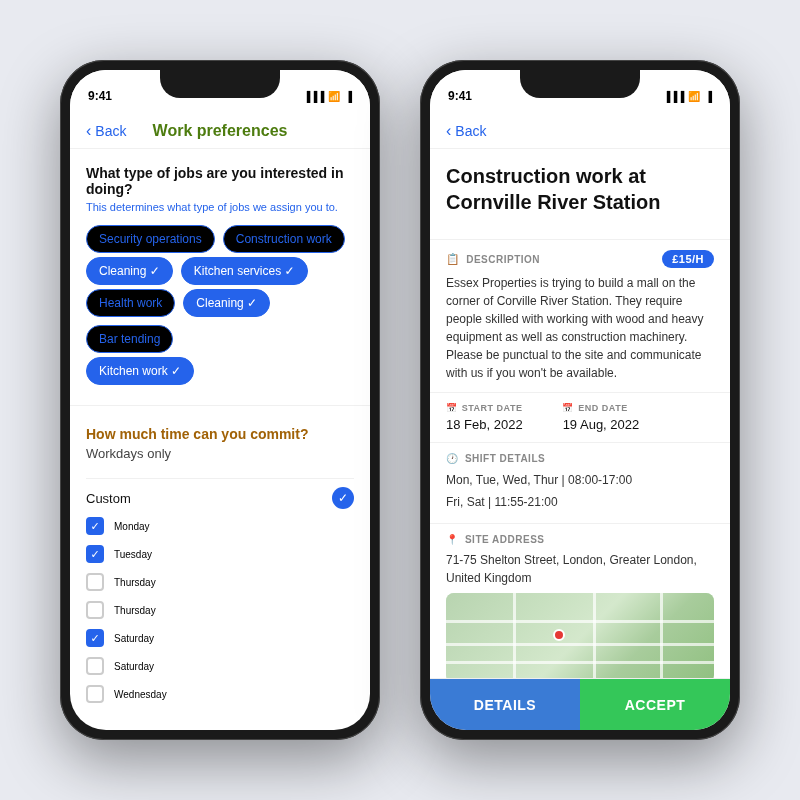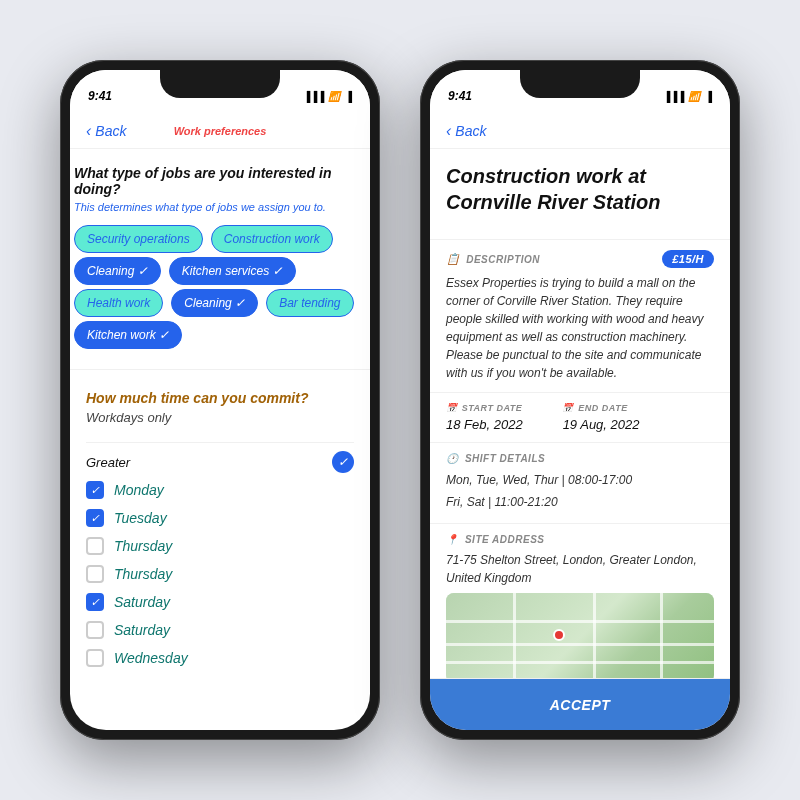--- a/index.html
+++ b/index.html
@@ -10,21 +10,20 @@
       align-items: center;
       width: 800px;
       height: 800px;
       font-family: -apple-system, BlinkMacSystemFont, 'Segoe UI', sans-serif;
     }
     .phones-container {
       display: flex;
       gap: 40px;
       align-items: center;
       padding: 20px;
-      font-style: italic;
     }
     .phone {
       width: 320px;
       height: 680px;
       background: #1a1a1a;
       border-radius: 44px;
       padding: 10px;
       box-shadow: 0 20px 60px rgba(0,0,0,0.4), inset 0 0 0 1px #444;
       position: relative;
     }
@@ -91,29 +90,29 @@
       align-items: center;
       gap: 4px;
       color: #2563eb;
       font-size: 14px;
     }
     .back-chevron {
       font-size: 16px;
       color: #2563eb;
     }
     .nav-title {
-      font-size: 11px;
-      font-weight: 600;
-      color: #ef4444;
+      font-size: 16px;
+      font-weight: 600;
+      color: #4d7c0f;
       position: absolute;
       left: 50%;
       transform: translateX(-50%);
     }
     .section {
-      padding: 16px 4px 8px;
+      padding: 16px 16px 8px;
     }
     .section-title {
       font-size: 14px;
       font-weight: 600;
       color: #111;
       margin-bottom: 4px;
     }
     .section-subtitle {
       font-size: 11px;
       color: #2563eb;
@@ -126,21 +125,21 @@
       margin-bottom: 4px;
     }
     .tag {
       padding: 6px 12px;
       border-radius: 20px;
       font-size: 12px;
       font-weight: 500;
       cursor: pointer;
     }
     .tag-outline {
-      background: #5eead4;
+      background: #000000;
       border: 1.5px solid #2563eb;
       color: #2563eb;
     }
     .tag-filled {
       background: #2563eb;
       border: 1.5px solid #2563eb;
       color: #fff;
     }
     .divider {
       height: 1px;
@@ -203,22 +202,22 @@
       align-items: center;
       justify-content: center;
     }
     .checkbox.checked {
       background: #2563eb;
       border-color: #2563eb;
       color: #fff;
       font-size: 11px;
     }
     .day-label {
-      font-size: 14px;
-      color: #0f766e;
+      font-size: 10px;
+      color: #000000;
     }
 
     
     .job-nav {
       display: flex;
       align-items: center;
       padding: 8px 16px;
       border-bottom: 1px solid #f0f0f0;
       position: relative;
     }
@@ -442,21 +441,21 @@
           </div>
         </div>
 
         <div class="divider"></div>
 
         <div class="commit-section">
           <div class="commit-title">How much time can you commit?</div>
           <div class="workdays-label">Workdays only</div>
           <div class="divider"></div>
           <div class="custom-row">
-            <span class="custom-label">Greater</span>
+            <span class="custom-label">Custom</span>
             <div class="blue-check-circle">✓</div>
           </div>
 
           <div class="day-row">
             <div class="checkbox checked">✓</div>
             <span class="day-label">Monday</span>
           </div>
           <div class="day-row">
             <div class="checkbox checked">✓</div>
             <span class="day-label">Tuesday</span>
@@ -540,21 +539,21 @@
               <div class="date-block-value">19 Aug, 2022</div>
             </div>
           </div>
 
           <div class="shift-section">
             <div class="shift-label">
               <span>🕐</span>
               <span>SHIFT DETAILS</span>
             </div>
             <div class="shift-text">Mon, Tue, Wed, Thur | 08:00-17:00</div>
-            <div class="shift-text">Fri, Sat | 11:00-21:20</div>
+            <div class="shift-text">Fri, Sat | 11:55-21:00</div>
           </div>
 
           <div class="address-section">
             <div class="shift-label">
               <span>📍</span>
               <span>SITE ADDRESS</span>
             </div>
             <div class="detail-text">71-75 Shelton Street, London, Greater London, United Kingdom</div>
             <div class="map-placeholder">
               <div class="map-inner">
@@ -564,19 +563,20 @@
                 <div class="map-road-v" style="left:25%;top:0;bottom:0;"></div>
                 <div class="map-road-v" style="left:55%;top:0;bottom:0;"></div>
                 <div class="map-road-v" style="left:80%;top:0;bottom:0;"></div>
                 <div class="map-pin"></div>
               </div>
             </div>
           </div>
         </div>
 
         <div class="action-bar">
-          <div class="decline-btn">ACCEPT</div>
+          <div class="decline-btn">DETAILS</div>
+          <div class="accept-btn">ACCEPT</div>
         </div>
       </div>
     </div>
   </div>
 
 </div>
 
 </body></html>

